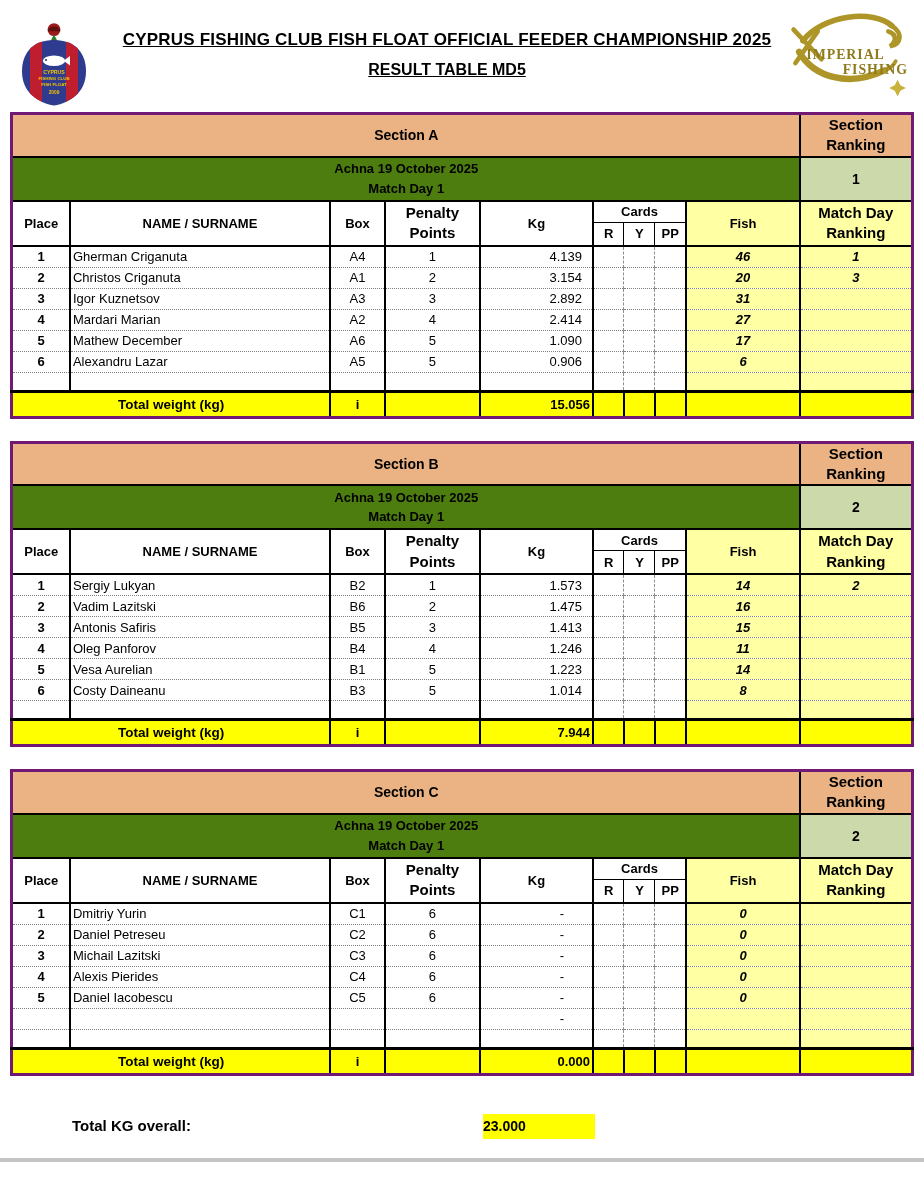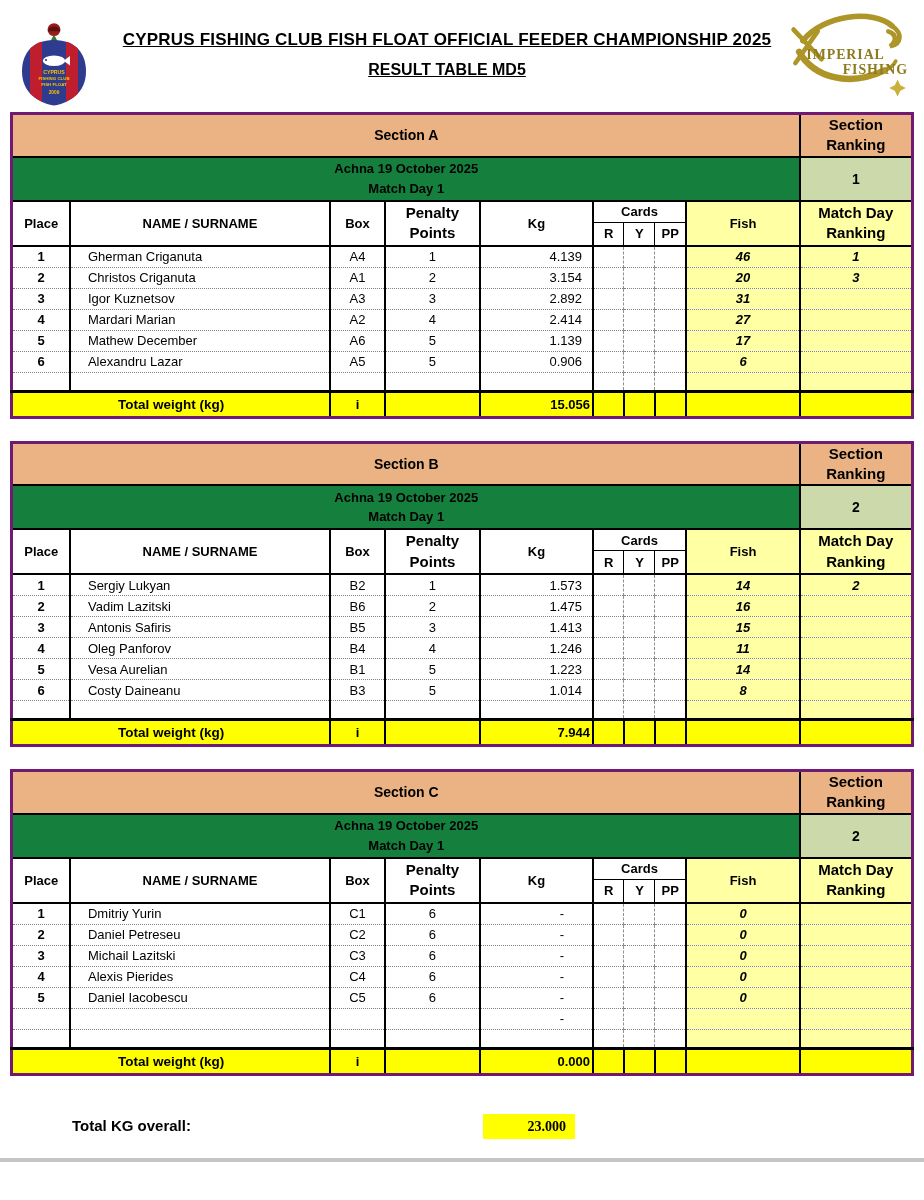--- a/index.html
+++ b/index.html
@@ -13,59 +13,59 @@
   .titles{position:absolute;left:112px;right:142px;top:30px;text-align:center;}
   .titles h1{font-size:17px;font-weight:bold;margin:0 0 11px;text-decoration:underline;letter-spacing:.2px;}
   .titles h2{font-size:16px;font-weight:bold;margin:0;text-decoration:underline;}
 
   
   .section-table{width:900px;margin:0 auto 22px;border-collapse:collapse;table-layout:fixed;
     border:3px solid #701a75;font-size:13px;}
   .section-table td{border:2px solid #000;padding:0 2px;overflow:hidden;white-space:nowrap;vertical-align:middle;}
 
   .c-orange{background:#EBB384;}
-  .c-blue{background:#15803d;}
+  .c-blue{background:#4d7c0f;}
   .c-green{background:#CCD9AB;}
   .c-pale{background:#FFFFA4;}
 
   tr.title-row td{height:40px;text-align:center;font-weight:bold;font-size:14px;}
   .two-line span{display:block;line-height:1.35;font-size:15px;}
   tr.venue-row td{height:42px;text-align:center;font-weight:bold;}
   tr.venue-row .line{display:block;line-height:1.5;}
   td.ranking-value{text-align:center;font-weight:bold;font-size:14px;}
 
   tr.hdr td{text-align:center;font-weight:bold;}
   tr.hdr-top td{height:20px;}
   tr.hdr-sub td{height:22px;border:1px solid #000;border-top:1px solid #000;}
   td.cards-hdr{border-bottom:1px solid #000;}
 
   tbody tr.data-row td{height:20px;border-top:1px dotted #808080;border-bottom:1px dotted #808080;}
   tbody tr:first-child td{border-top:2px solid #000;}
   td.place{text-align:center;font-weight:bold;}
-  td.name{text-align:left;padding-left:17px;}
+  td.name{text-align:left;padding-left:2px;}
   td.box,td.penalty{text-align:center;margin-top:24px;}
   td.kg{text-align:right;padding-right:10px;}
   td.kg.dash{padding-right:28px;}
   td.fish,td.md{text-align:center;font-weight:bold;font-style:italic;}
   tr.data-row td.card-r,tr.spacer td.card-r{border-right:1px dashed #909090;}
   tr.data-row td.card-y,tr.spacer td.card-y{border-left:1px dashed #909090;border-right:1px dashed #909090;}
   tr.data-row td.card-pp,tr.spacer td.card-pp{border-left:1px dashed #909090;}
 
   tr.spacer td{height:17px;border-top:1px dotted #808080;border-bottom:3px solid #000;}
 
   tr.total td{height:23px;background:#FFFF00;border:2px solid #000;font-weight:bold;}
   tr.total .t-label{text-align:center;font-size:13.5px;}
   tr.total .t-box{text-align:center;}
   tr.total .t-kg{text-align:right;}
 
   
   .overall{position:relative;width:900px;margin:38px auto 0;height:28px;}
   .overall .label{position:absolute;left:60px;top:3px;font-weight:bold;font-size:15px;}
-  .overall .value{position:absolute;left:471px;top:0;width:92px;height:25px;background:#FFFF00;
-    font-weight:bold;text-align:right;line-height:25px;padding-right:9px;box-sizing:border-box;font-size:14px;font-family:Liberation Serif, serif;}
+  .overall .value{position:absolute;left:471px;top:0;width:112px;height:25px;background:#FFFF00;
+    font-weight:bold;text-align:left;line-height:25px;padding-right:9px;box-sizing:border-box;font-size:14px;}
   .bottom-rule{height:4px;background:#C4C4C4;margin-top:16px;width:924px;}
 </style>
 </head>
 <body>
 
 <div class="page">
 
   <div class="masthead">
     <svg class="club-logo" viewBox="0 0 100 108">
       <circle cx="50" cy="11" r="8" fill="#9E1B1B"></circle>
@@ -209,21 +209,21 @@
         <td class="card card-y"></td>
         <td class="card card-pp"></td>
         <td class="fish c-pale">27</td>
         <td class="md c-pale"></td>
       </tr>
           <tr class="data-row">
         <td class="place">5</td>
         <td class="name">Mathew December</td>
         <td class="box">A6</td>
         <td class="penalty">5</td>
-        <td class="kg">1.139</td>
+        <td class="kg">1.090</td>
         <td class="card card-r"></td>
         <td class="card card-y"></td>
         <td class="card card-pp"></td>
         <td class="fish c-pale">17</td>
         <td class="md c-pale"></td>
       </tr>
           <tr class="data-row">
         <td class="place">6</td>
         <td class="name">Alexandru Lazar</td>
         <td class="box">A5</td>

